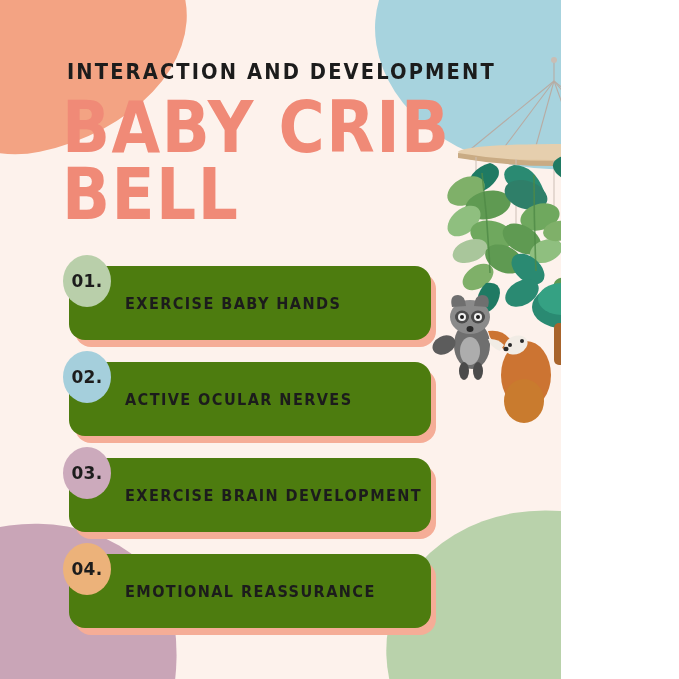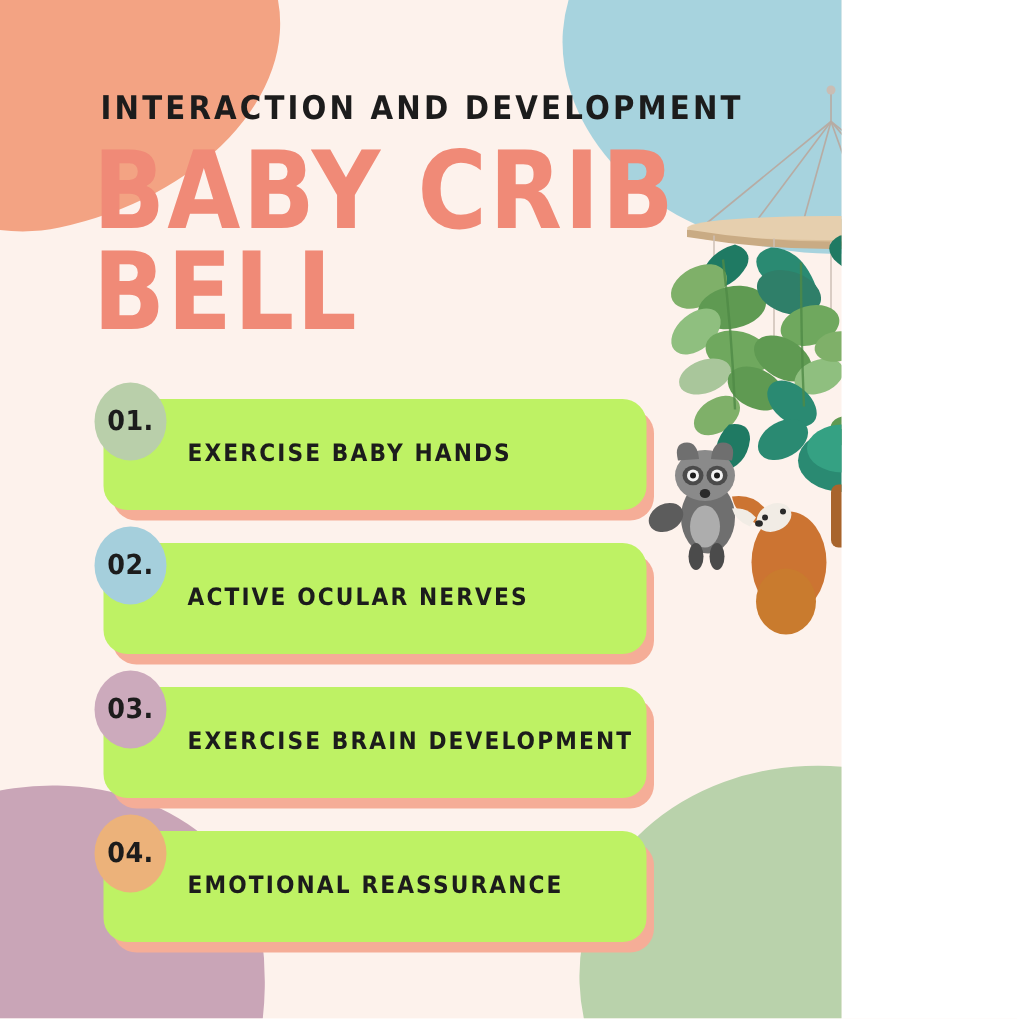--- a/index.html
+++ b/index.html
@@ -115,21 +115,21 @@
     height: 74px;
     background: #f5ad97;
     border-radius: 16px;
   }
   .card {
     position: absolute;
     left: 6px;
     top: 0;
     right: 0;
     height: 74px;
-    background: #bef264;
+    background: #4d7c0f;
     border-radius: 16px;
     display: flex;
     align-items: center;
   }
   .card-label {
     margin-left: 56px;
     font-family: "DejaVu Sans", sans-serif;
     font-size: 14.5px;
     font-weight: 700;
     letter-spacing: 1.4px;

